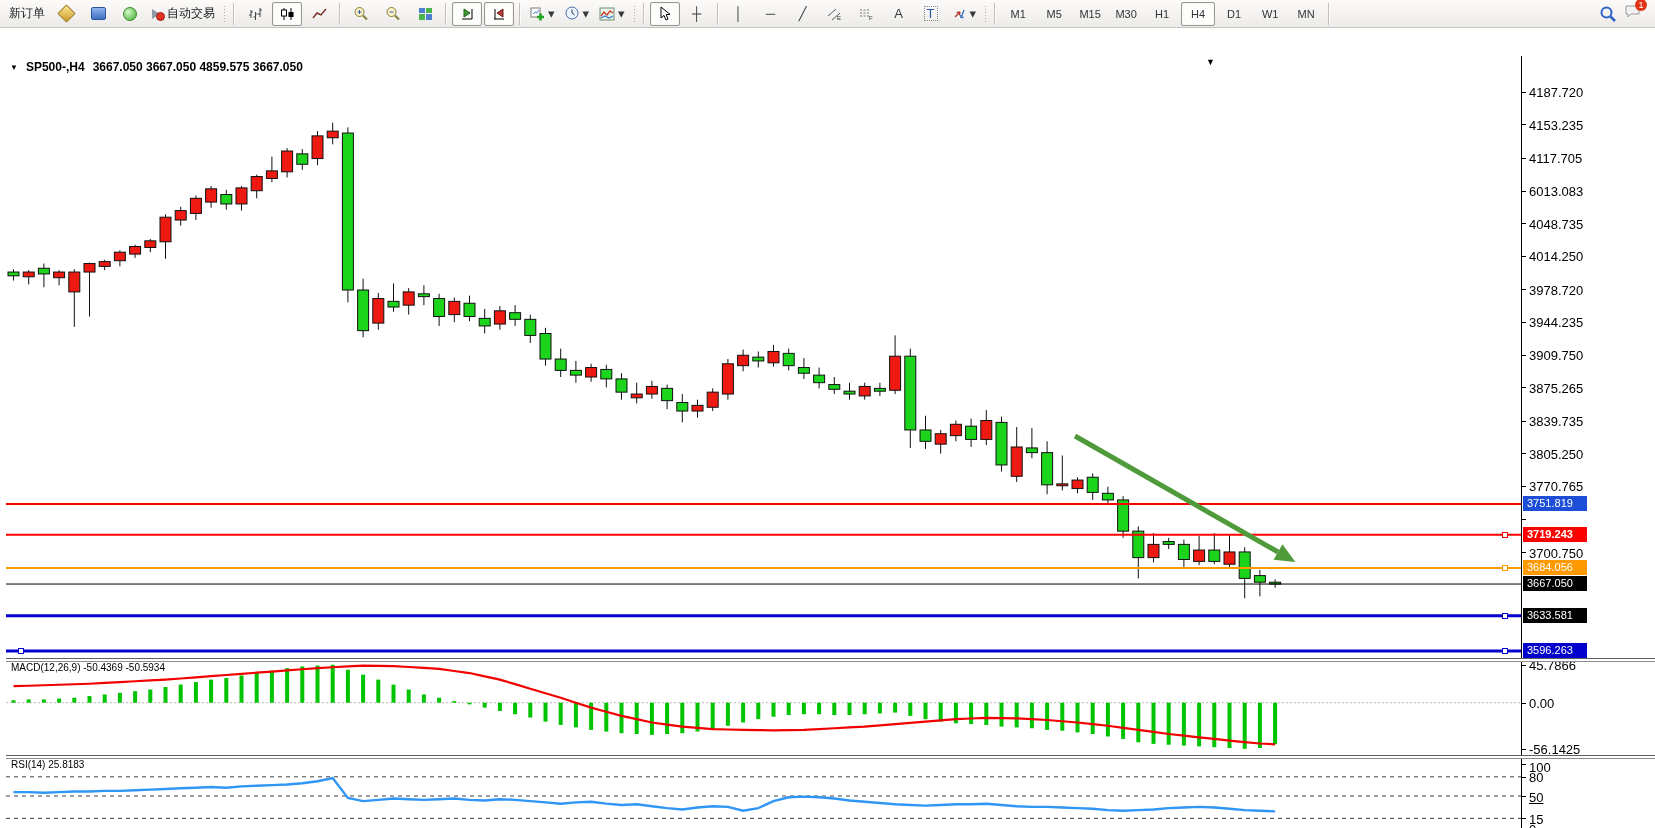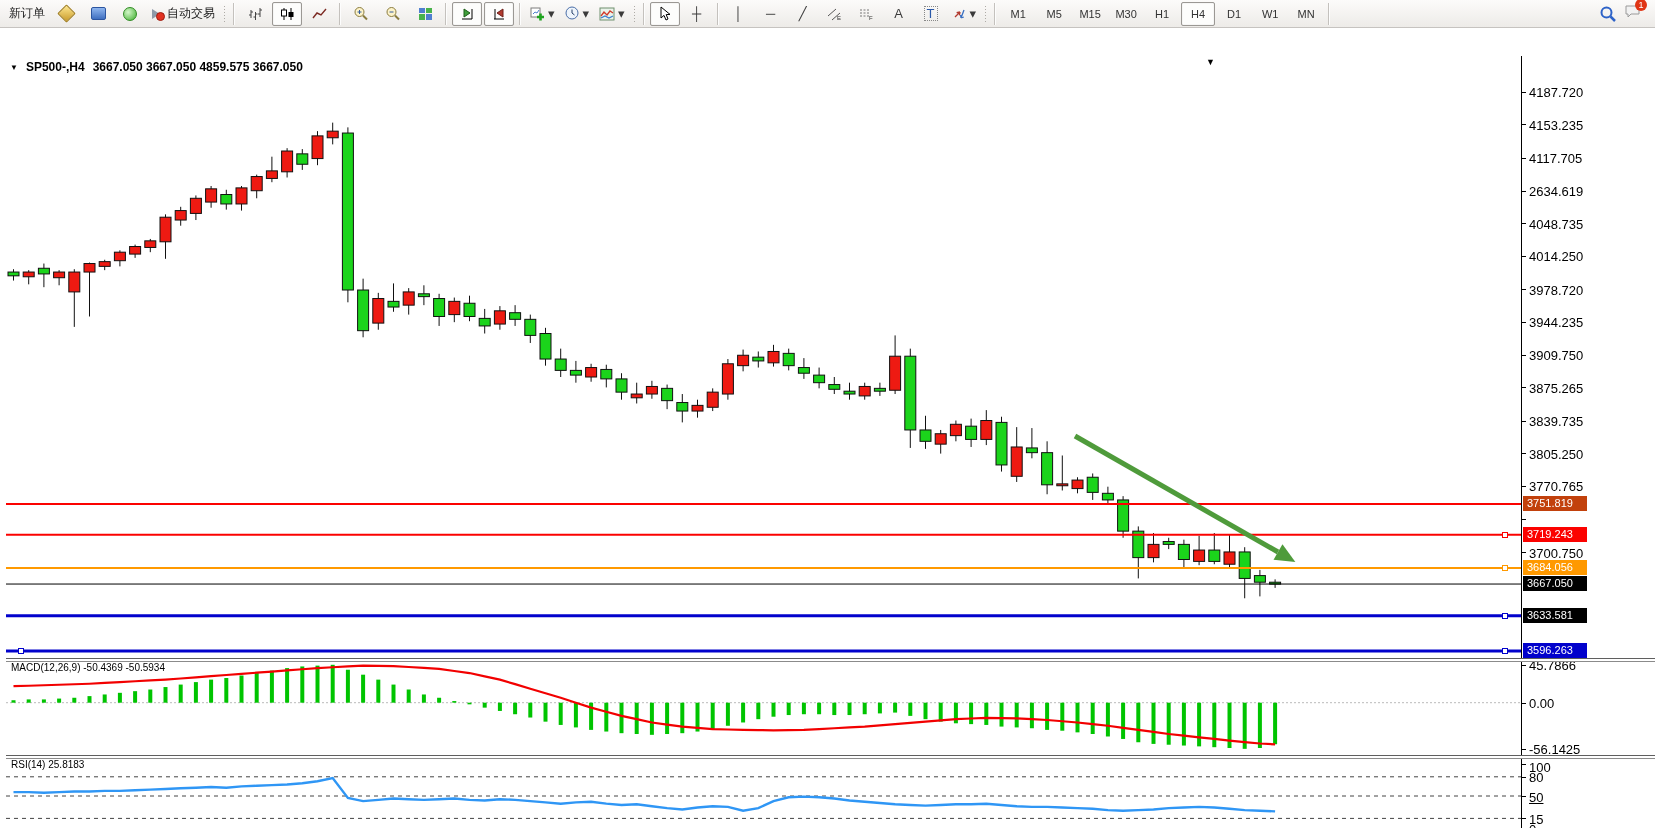--- a/index.html
+++ b/index.html
@@ -511,21 +511,21 @@
 
   <div class="axisline"></div>
   <div id="yaxis">
       <div class="ytick" style="top: 63.7px;"></div>
       <div class="ylab" style="top: 57.2px;">4187.720</div>
       <div class="ytick" style="top: 96.309px;"></div>
       <div class="ylab" style="top: 89.809px;">4153.235</div>
       <div class="ytick" style="top: 129.906px;"></div>
       <div class="ylab" style="top: 123.406px;">4117.705</div>
       <div class="ytick" style="top: 162.515px;"></div>
-      <div class="ylab" style="top: 156.015px;">2634.619</div>
+      <div class="ylab" style="top: 156.015px;">6013.083</div>
       <div class="ytick" style="top: 195.124px;"></div>
       <div class="ylab" style="top: 188.624px;">4048.735</div>
       <div class="ytick" style="top: 227.733px;"></div>
       <div class="ylab" style="top: 221.233px;">4014.250</div>
       <div class="ytick" style="top: 261.33px;"></div>
       <div class="ylab" style="top: 254.83px;">3978.720</div>
       <div class="ytick" style="top: 293.939px;"></div>
       <div class="ylab" style="top: 287.439px;">3944.235</div>
       <div class="ytick" style="top: 326.548px;"></div>
       <div class="ylab" style="top: 320.048px;">3909.750</div>
@@ -534,22 +534,22 @@
       <div class="ytick" style="top: 392.755px;"></div>
       <div class="ylab" style="top: 386.255px;">3839.735</div>
       <div class="ytick" style="top: 425.364px;"></div>
       <div class="ylab" style="top: 418.864px;">3805.250</div>
       <div class="ytick" style="top: 457.973px;"></div>
       <div class="ylab" style="top: 451.473px;">3770.765</div>
       <div class="ytick" style="top: 490.582px;"></div>
       <div class="ylab" style="top: 499px;">3736.280</div>
       <div class="ytick" style="top: 524.179px;"></div>
       <div class="ylab" style="top: 517.679px;">3700.750</div>
-      <div class="pbadge" style="top: 467.888px; background: #c2410c;">3751.819</div>
-      <div class="pbadge" style="top: 498.692px; background: rgb(251, 2, 0);">3719.243</div>
+      <div class="pbadge" style="top: 467.888px; background: #1d4ed8;">3751.819</div>
+      <div class="pbadge" style="top: 498.692px; background: rgb(251, 2, 0); font-weight: bold;">3719.243</div>
       <div class="pbadge" style="top: 531.965px; background: rgb(255, 153, 0);">3684.056</div>
       <div class="pbadge" style="top: 548.046px; background: rgb(0, 0, 0);">3667.050</div>
       <div class="pbadge" style="top: 579.694px; background: #000000;">3633.581</div>
       <div class="pbadge" style="top: 614.982px; background: rgb(2, 2, 204);">3596.263</div>
       <div class="ytick" style="top: 636.972px;"></div>
       <div class="ylab" style="top: 630.472px;">45.7866</div>
       <div class="ytick" style="top: 674.7px;"></div>
       <div class="ylab" style="top: 668.2px;">0.00</div>
       <div class="ytick" style="top: 720.961px;"></div>
       <div class="ylab" style="top: 714.461px;">-56.1425</div>

